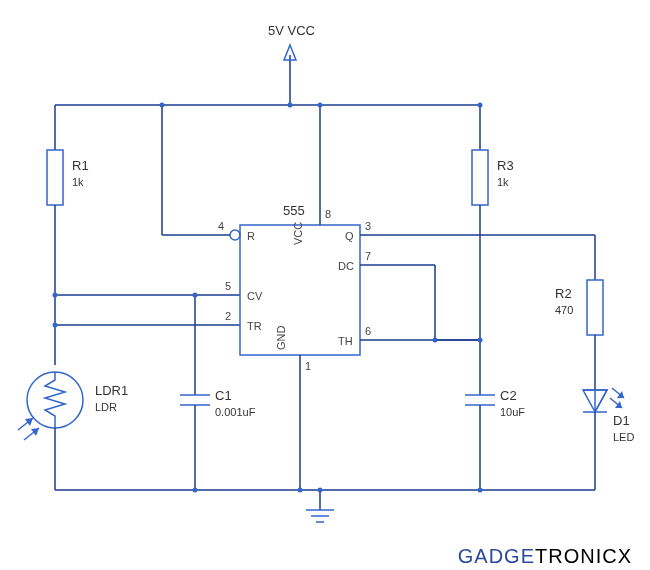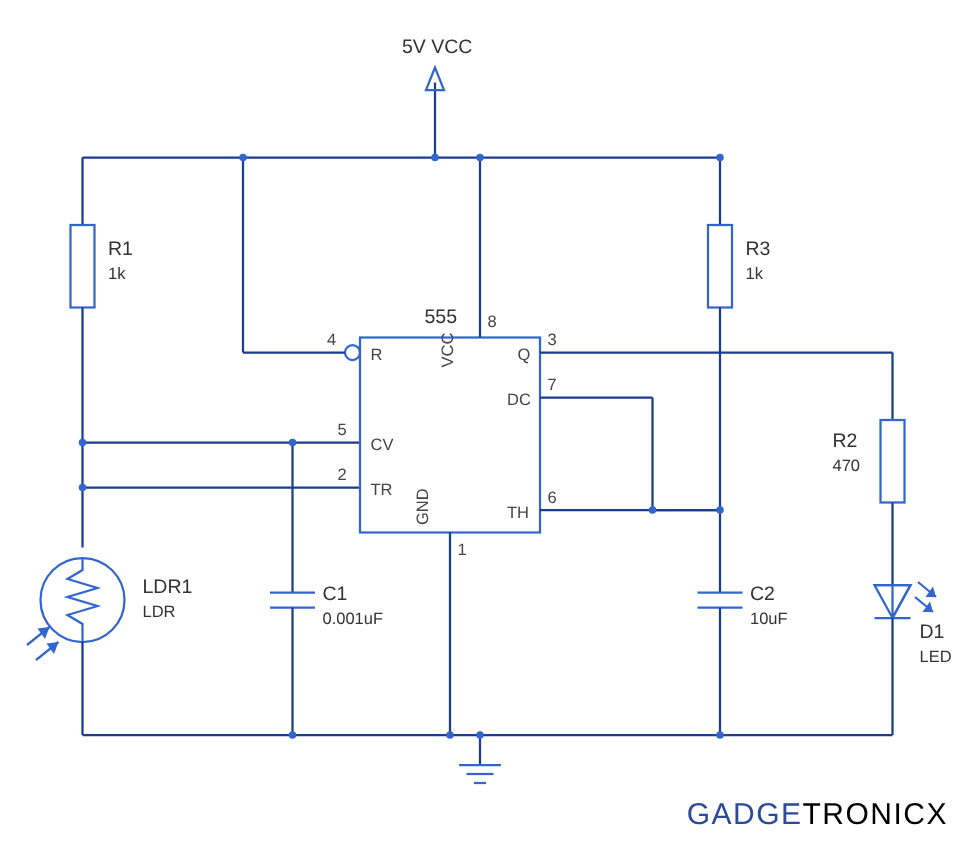--- a/index.html
+++ b/index.html
@@ -42,21 +42,21 @@
     fill: #333;
     font-family: Arial, sans-serif;
   }
   .pin-label {
     font-size: 11px;
     fill: #444;
   }
   .watermark {
     position: absolute;
     right: 18px;
-    bottom: 15px;
+    bottom: 2px;
     font-family: "Segoe UI", Arial, sans-serif;
     font-size: 20px;
     letter-spacing: 1px;
   }
   .watermark .g {
     color: #2b4a9c;
     font-weight: 400;
   }
   .watermark .x {
     color: #000;

